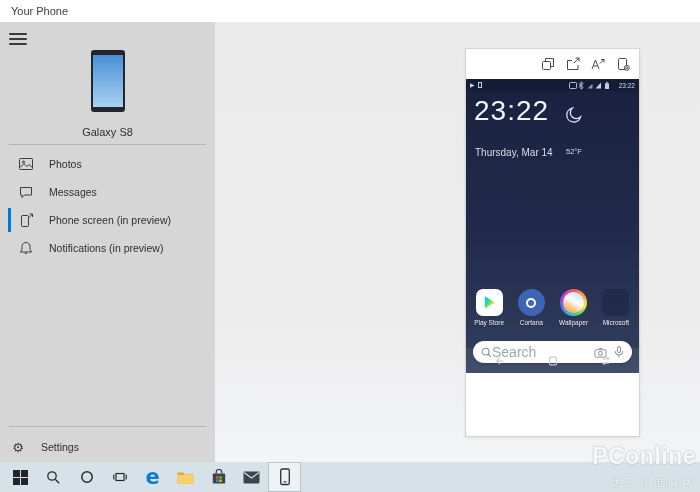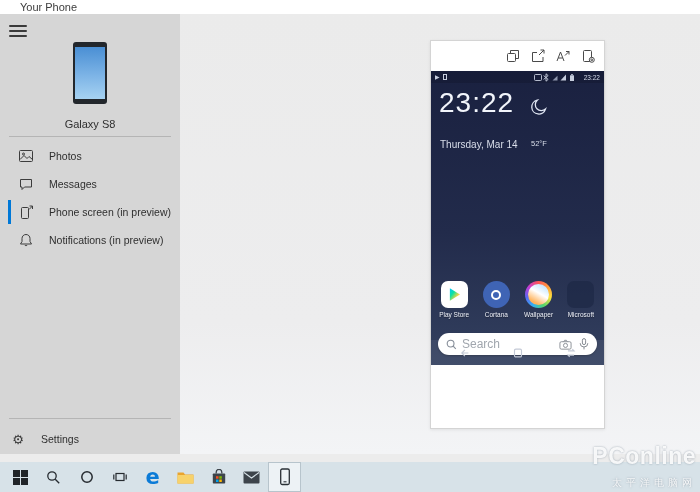--- a/index.html
+++ b/index.html
@@ -1,28 +1,28 @@
 <!DOCTYPE html>
 <html><head>
 <meta charset="utf-8">
 <style>
   * { margin:0; padding:0; box-sizing:border-box; }
   html,body { width:700px; height:492px; overflow:hidden; }
   body { font-family:"Liberation Sans", sans-serif; color:#333; background:#ececec; }
   .screen { position:relative; width:700px; height:492px; overflow:hidden; }
 
   
-  .titlebar { height:14px; background:#ffffff; display:flex; align-items:center; padding-left:20px; }
+  .titlebar { height:22px; background:#ffffff; display:flex; align-items:center; padding-left:11px; }
   .titlebar span { font-size:11px; color:#3d3d3d; }
 
   
   .bodyrow { display:flex; height:440px; }
 
   
-  .sidebar { position:relative; width:180px; height:440px; background:#d6d6d6; flex:none; }
+  .sidebar { position:relative; width:215px; height:440px; background:#d6d6d6; flex:none; }
   .hamburger { position:absolute; top:10px; left:9px; width:18px; height:14px; background:none; border:none; cursor:pointer; display:flex; flex-direction:column; justify-content:space-between; padding:1px 0; }
   .hamburger i { display:block; height:2px; background:#3a3a3a; border-radius:1px; }
   .device { position:absolute; top:28px; left:0; width:100%; text-align:center; }
   .phone-thumb { display:inline-block; width:34px; height:62px; background:#23272c; border-radius:3px; padding:5px 2px; }
   .thumb-screen { width:100%; height:100%; background:linear-gradient(180deg,#4a8fd4 0%,#7db4e6 55%,#a6d2f2 100%); }
   .device-name { margin-top:10px; font-size:11px; color:#2f2f2f; }
   .sb-divider { position:absolute; left:9px; right:9px; height:1px; background:#b5b5b5; }
   .d1 { top:122px; } .d2 { top:404px; }
   .nav-list { position:absolute; top:128px; left:8px; width:100%; }
   .nav-item { position:relative; height:28px; display:flex; align-items:center; padding-left:10px; cursor:pointer; }
@@ -61,21 +61,21 @@
   .ic-playstore { background:#fff; border-radius:7px; }
   .ic-cortana { background:#3f64b5; border-radius:50%; }
   .ring { width:10px; height:10px; border:2.5px solid #fff; border-radius:50%; }
   .ic-wallpaper { border-radius:50%; padding:3px; background:conic-gradient(#ff5656,#ff9d3c,#ffe03c,#53d769,#32b1f3,#5b67f1,#c43cd4,#ff5656); }
   .wp-inner { width:100%; height:100%; border-radius:50%; background:linear-gradient(210deg,#bfe3ff 10%,#ffffff 45%,#ffb45e 80%); }
   .ic-msfolder { background:rgba(26,36,66,0.55); border-radius:7px; display:grid; grid-template-columns:10px 10px; grid-template-rows:10px 10px; gap:2px; place-content:center; }
   .ic-msfolder i { border-radius:2px; }
   .t1{background:#2f86d6;border-radius:50%;} .t2{background:#1c3f77;} .t3{background:#2b579a;} .t4{background:#1f7145;}
 
   .searchbar { position:absolute; top:262px; left:7px; right:7px; height:22px; background:#fff; border-radius:11px; display:flex; align-items:center; padding:0 8px; box-shadow:0 1px 2px rgba(0,0,0,.25); cursor:text; }
-  .search-label { margin-left:5px; font-size:12px; color:#9aa0a8; flex:1; }
+  .search-label { font-size:14px; color:#9aa0a8; flex:1; }
   .searchbar .mic { margin-left:7px; }
 
   .page-dots { position:absolute; top:296px; left:0; right:0; display:flex; justify-content:center; gap:5px; }
   .page-dots i { width:3px; height:3px; border-radius:50%; }
   .pd-dim { background:rgba(255,255,255,.5); } .pd-on { background:rgba(255,255,255,.95); }
 
   .dock { position:absolute; top:304px; left:3px; right:3px; display:flex; justify-content:space-around; }
   .dock-app { width:27px; height:27px; display:flex; align-items:center; justify-content:center; cursor:pointer; border-radius:36%; }
   .dk-phone { background:#3fd068; }
   .dk-msg { background:#f0a23c; }

